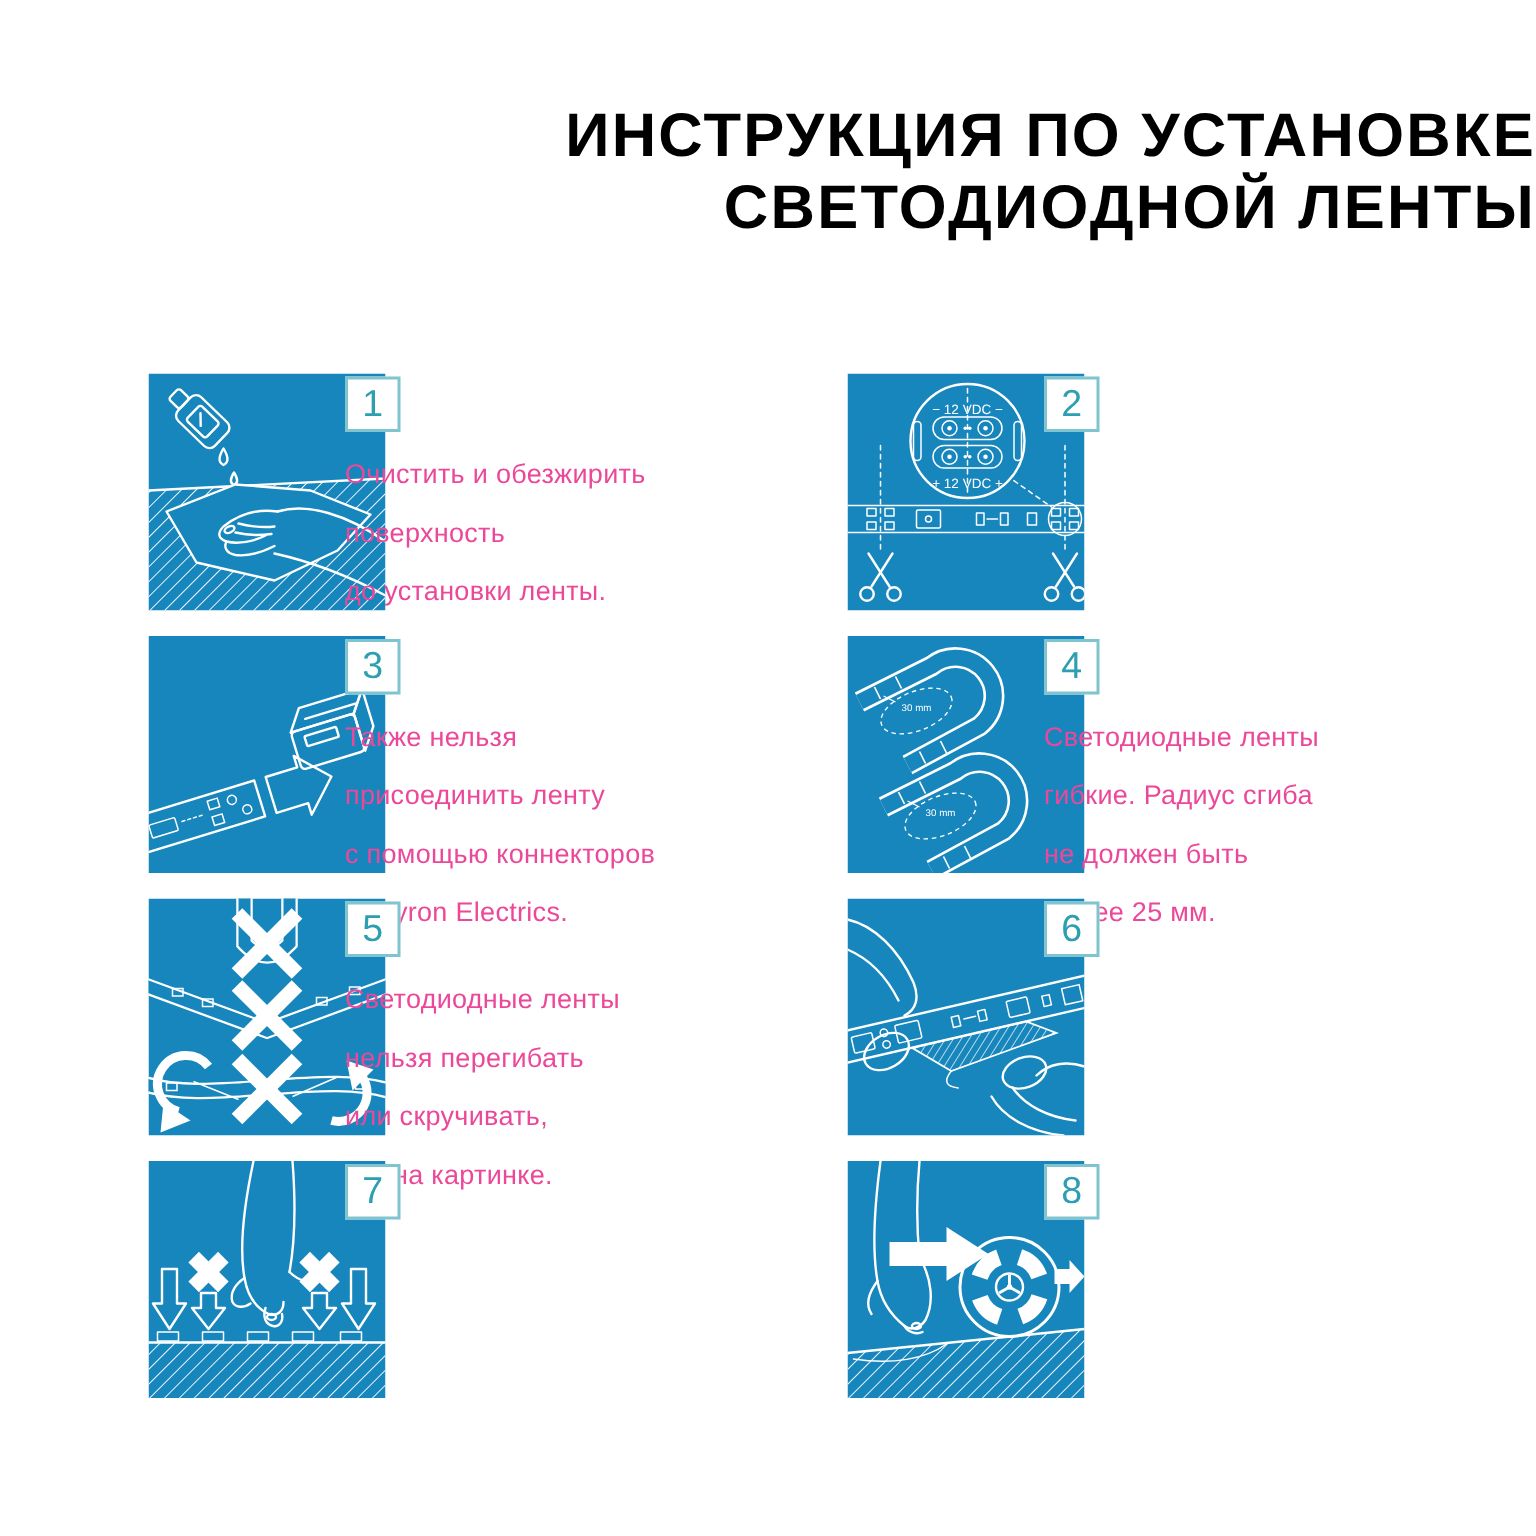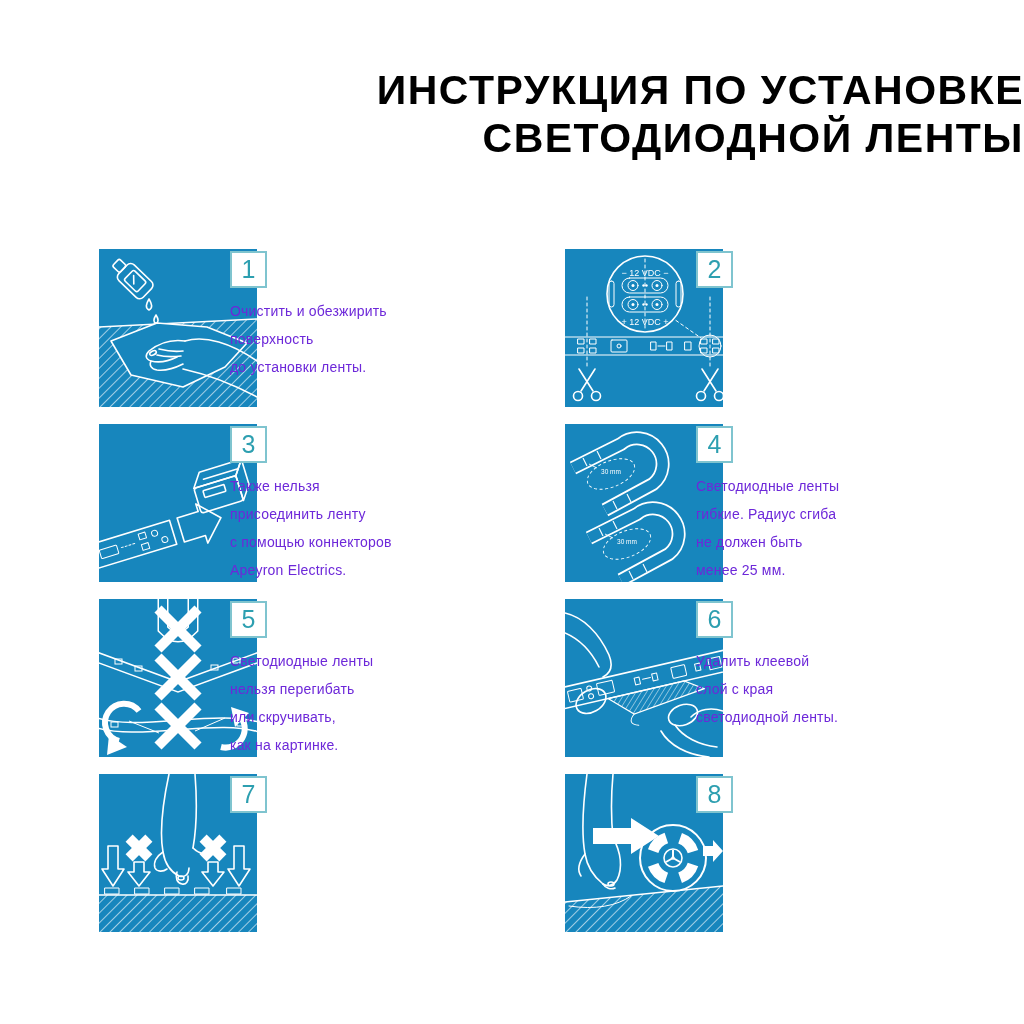--- a/index.html
+++ b/index.html
@@ -7,21 +7,21 @@
          font-family:"Liberation Sans",sans-serif;}
   .title{position:absolute;top:66px;left:0;width:1024px;text-align:right;
          color:#000000;font-weight:bold;font-size:41px;line-height:48px;letter-spacing:1.5px;}
   .step{position:absolute;width:460px;height:190px;}
   .tile-wrap{position:absolute;left:0;top:0;width:158px;height:158px;margin-left:37px;}
   .tile{display:block;}
   .content{position:absolute;left:168px;top:0;width:292px;}
   .num-box{width:33px;height:33px;margin-top:2px;margin-bottom:9px;background:#ffffff;
            border:2px solid #7FC4CF;color:#2D9FB0;font-size:25px;line-height:33px;
            text-align:center;}
-  .step-text{font-size:14px;line-height:28px;color:#6d28d9;letter-spacing:0.2px;
+  .step-text{font-size:18px;line-height:39px;color:#ec4899;letter-spacing:0.2px;
              white-space:pre-line;}
   .ln{fill:none;stroke:#ffffff;stroke-width:1.6;stroke-linecap:round;stroke-linejoin:round;}
   .thin{stroke-width:1;}
   .fillw{fill:#ffffff;stroke:none;}
   .lnf{fill:#1786BD;stroke:#ffffff;stroke-width:1.6;stroke-linejoin:round;}
   .svgtxt{fill:#ffffff;font-family:"Liberation Sans",sans-serif;}
 </style>
 </head>
 <body>
 
@@ -303,23 +303,20 @@
         <g class="ln">
           <ellipse cx="118" cy="116" rx="15" ry="10" transform="rotate(-20 118 116)"></ellipse>
           <path d="M158 112 C146 108 134 110 126 118"></path>
           <path d="M110 126 C118 138 134 146 152 148"></path>
           <path d="M96 132 C104 146 122 156 144 158"></path>
         </g>
       </svg>
     </div>
     <div class="content">
       <div class="num-box">6</div>
-      <div class="step-text">Удалить клеевой
-слой с края
-светодиодной ленты.</div>
     </div>
   </div>
 
   <div class="step" style="left:62px;top:774px;">
     <div class="tile-wrap">
       <svg class="tile" width="158" height="158" viewBox="0 0 158 158">
         <defs>
             <pattern id="h7" width="7" height="7" patternUnits="userSpaceOnUse" patternTransform="rotate(45)">
               <line x1="0" y1="0" x2="0" y2="7" stroke="#fff" stroke-width="1.2"></line>
             </pattern>

